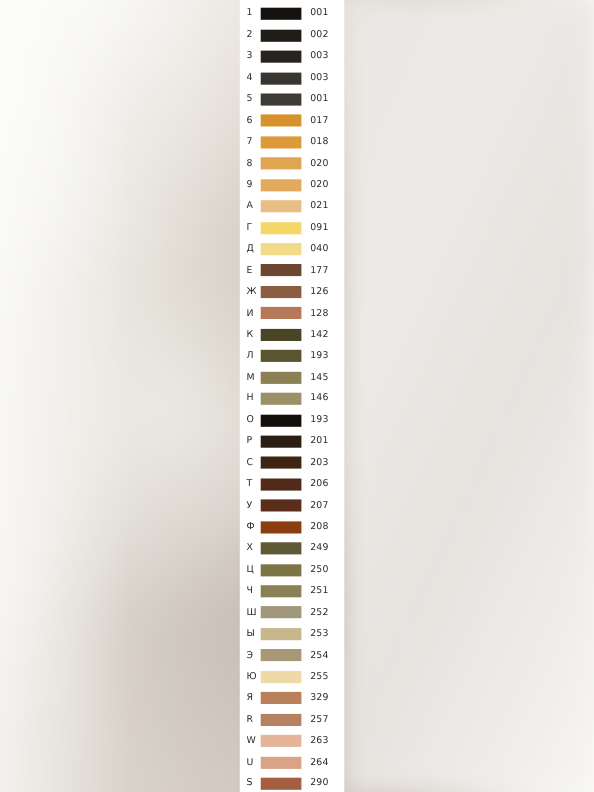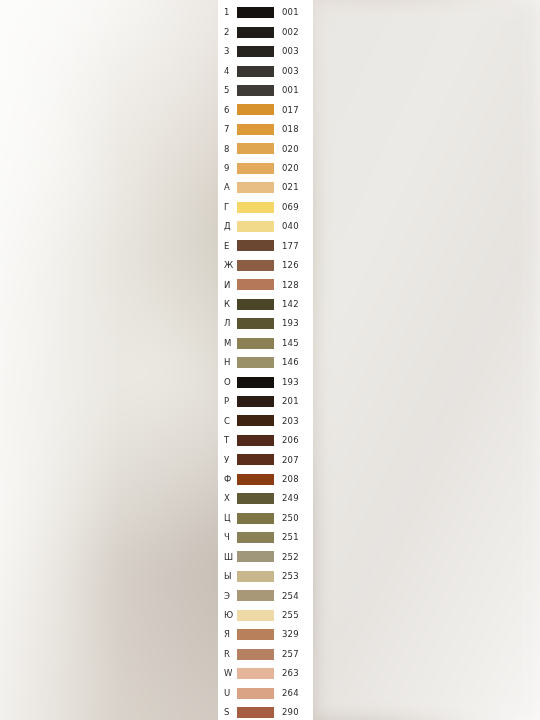--- a/index.html
+++ b/index.html
@@ -154,21 +154,21 @@
           <span class="legend-code">020</span>
         </div>
         <div class="legend-row">
           <span class="legend-key">А</span>
           <span class="legend-swatch" style="background-color: rgb(233, 190, 133);"></span>
           <span class="legend-code">021</span>
         </div>
         <div class="legend-row">
           <span class="legend-key">Г</span>
           <span class="legend-swatch" style="background-color: rgb(244, 215, 103);"></span>
-          <span class="legend-code">069</span>
+          <span class="legend-code">091</span>
         </div>
         <div class="legend-row">
           <span class="legend-key">Д</span>
           <span class="legend-swatch" style="background-color: rgb(242, 218, 139);"></span>
           <span class="legend-code">040</span>
         </div>
         <div class="legend-row">
           <span class="legend-key">Е</span>
           <span class="legend-swatch" style="background-color: rgb(107, 70, 48);"></span>
           <span class="legend-code">177</span>

